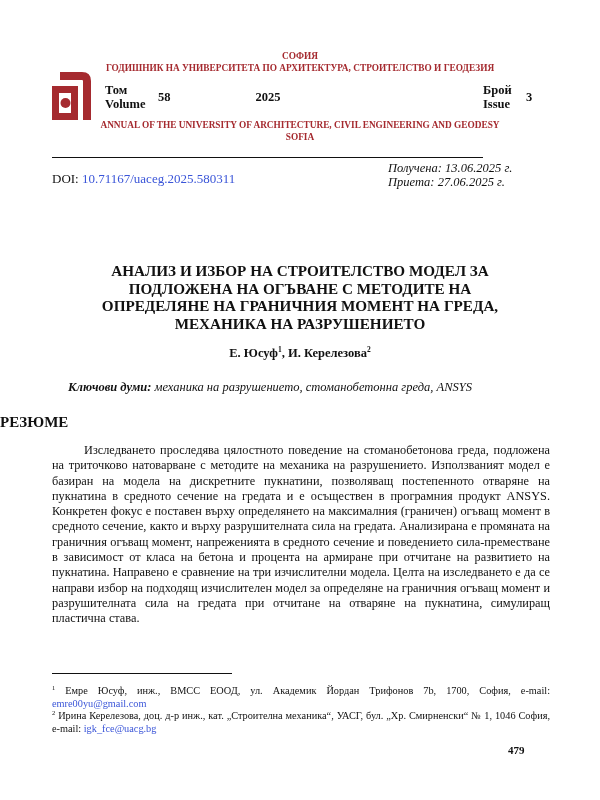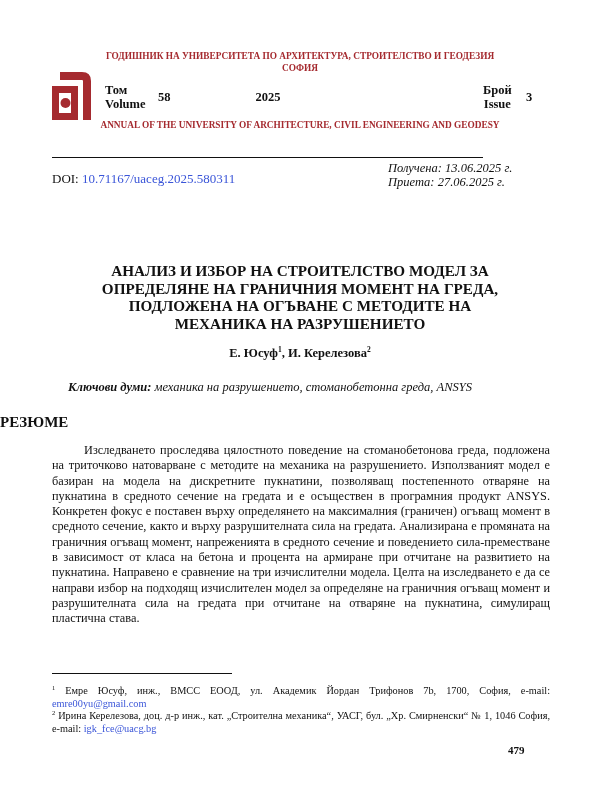--- a/index.html
+++ b/index.html
@@ -33,21 +33,21 @@
     .logo { left: 52px; top: 72px; width: 40px; height: 48px; }
 
     .vol-label {
       left: 105px; top: 84px;
       font-weight: bold; font-size: 12.5px; line-height: 13.5px;
     }
     .vol-num { left: 158px; top: 90px; font-weight: bold; font-size: 12.5px; }
     .year { left: 0; width: 536px; top: 90px; text-align: center; font-weight: bold; font-size: 12.5px; }
     .issue-label {
       left: 483px; top: 84px;
-      font-weight: bold; font-size: 12.5px; line-height: 13.5px; text-align: center;
+      font-weight: bold; font-size: 12.5px; line-height: 13.5px; 
     }
     .issue-num { left: 526px; top: 90px; font-weight: bold; font-size: 12.5px; }
 
     
     .doi { left: 52px; top: 171px; font-size: 13px; }
     .doi a { color: #3a55d8; text-decoration: none; }
     .dates {
       left: 388px; top: 161px;
       font-style: italic; font-size: 12.5px; line-height: 14px;
     }
@@ -94,22 +94,22 @@
 
     .page-num {
       left: 508px; top: 744px;
       font-weight: bold; font-size: 11px;
     }
   </style>
 </head>
 <body>
 
 <div class="abs hdr-red" id="hdr-top">
+  <div>СОФИЯ</div>
   <div>ГОДИШНИК НА УНИВЕРСИТЕТА ПО АРХИТЕКТУРА, СТРОИТЕЛСТВО И ГЕОДЕЗИЯ</div>
-  <div>СОФИЯ</div>
 </div>
 
 <div class="abs logo">
   <svg width="40" height="48" viewBox="0 0 40 48">
     <path d="M8 0 H30 Q39 0 39 9 V48 H31 V9 Q31 8 30 8 H8 Z" fill="#a52a2f"></path>
     <path d="M0 14 H26 V48 H0 Z M7 21 V41 H19 V21 Z" fill="#a52a2f" fill-rule="evenodd"></path>
     <circle cx="13.5" cy="31" r="5" fill="#a52a2f"></circle>
   </svg>
 </div>
 
@@ -120,37 +120,38 @@
 <div class="abs vol-num">58</div>
 <div class="abs year">2025</div>
 <div class="abs issue-label">
   <div>Брой</div>
   <div>Issue</div>
 </div>
 <div class="abs issue-num">3</div>
 
 <div class="abs hdr-red" id="hdr-bottom">
   <div>ANNUAL OF THE UNIVERSITY OF ARCHITECTURE, CIVIL ENGINEERING AND GEODESY</div>
+  <div>SOFIA</div>
 </div>
 
 <div class="abs" style="left:52px; top:157px; width:431px; height:1.3px; background:#111;"></div>
 
 <div class="abs doi">
   <span>DOI:</span>
   <a>10.71167/uaceg.2025.580311</a>
 </div>
 <div class="abs dates">
   <div>Получена: 13.06.2025 г.</div>
   <div>Приета: 27.06.2025 г.</div>
 </div>
 
 <div class="abs title">
   <div>АНАЛИЗ И ИЗБОР НА СТРОИТЕЛСТВО МОДЕЛ ЗА</div>
+  <div>ПОДЛОЖЕНА НА ОГЪВАНЕ С МЕТОДИТЕ НА</div>
   <div>ОПРЕДЕЛЯНЕ НА ГРАНИЧНИЯ МОМЕНТ НА ГРЕДА,</div>
-  <div>ПОДЛОЖЕНА НА ОГЪВАНЕ С МЕТОДИТЕ НА</div>
   <div>МЕХАНИКА НА РАЗРУШЕНИЕТО</div>
 </div>
 
 <div class="abs authors">
   <span>Е. Юсуф</span><sup>1</sup><span>, </span><span>И. Керелезова</span><sup>2</sup>
 </div>
 
 <div class="abs keywords">
   <b>Ключови думи:</b><span> механика на разрушението, стоманобетонна греда, ANSYS</span>
 </div>

